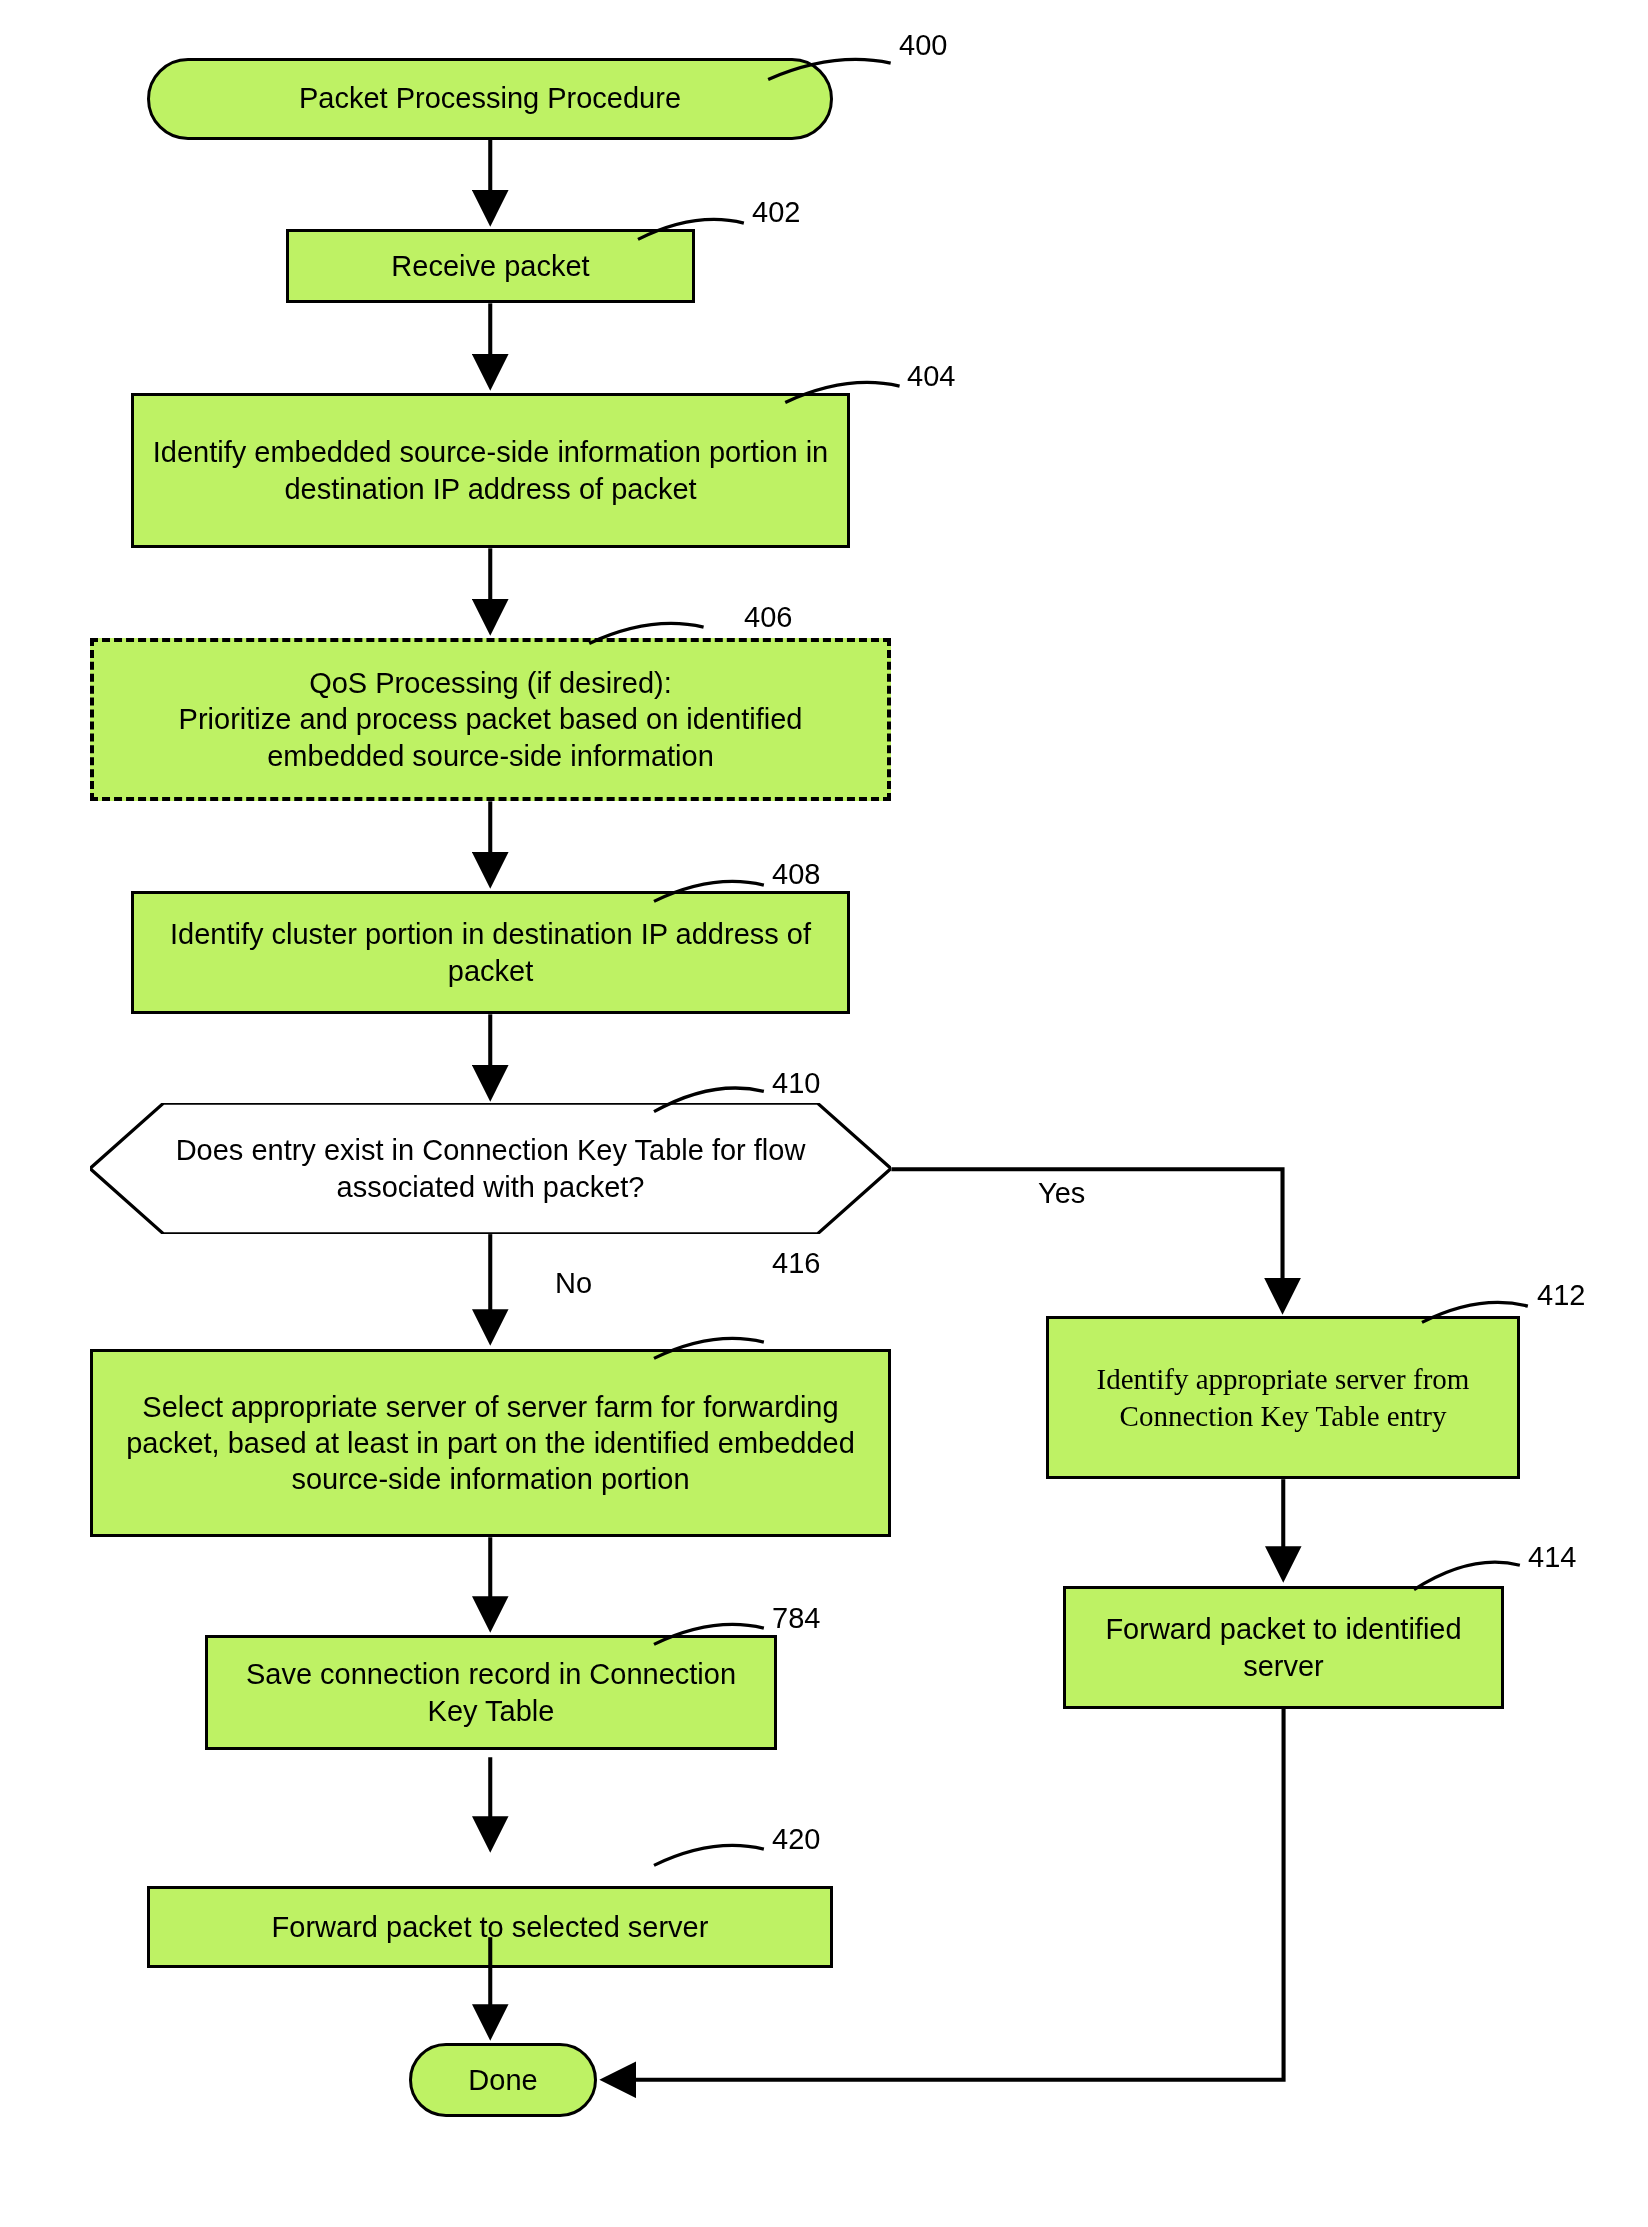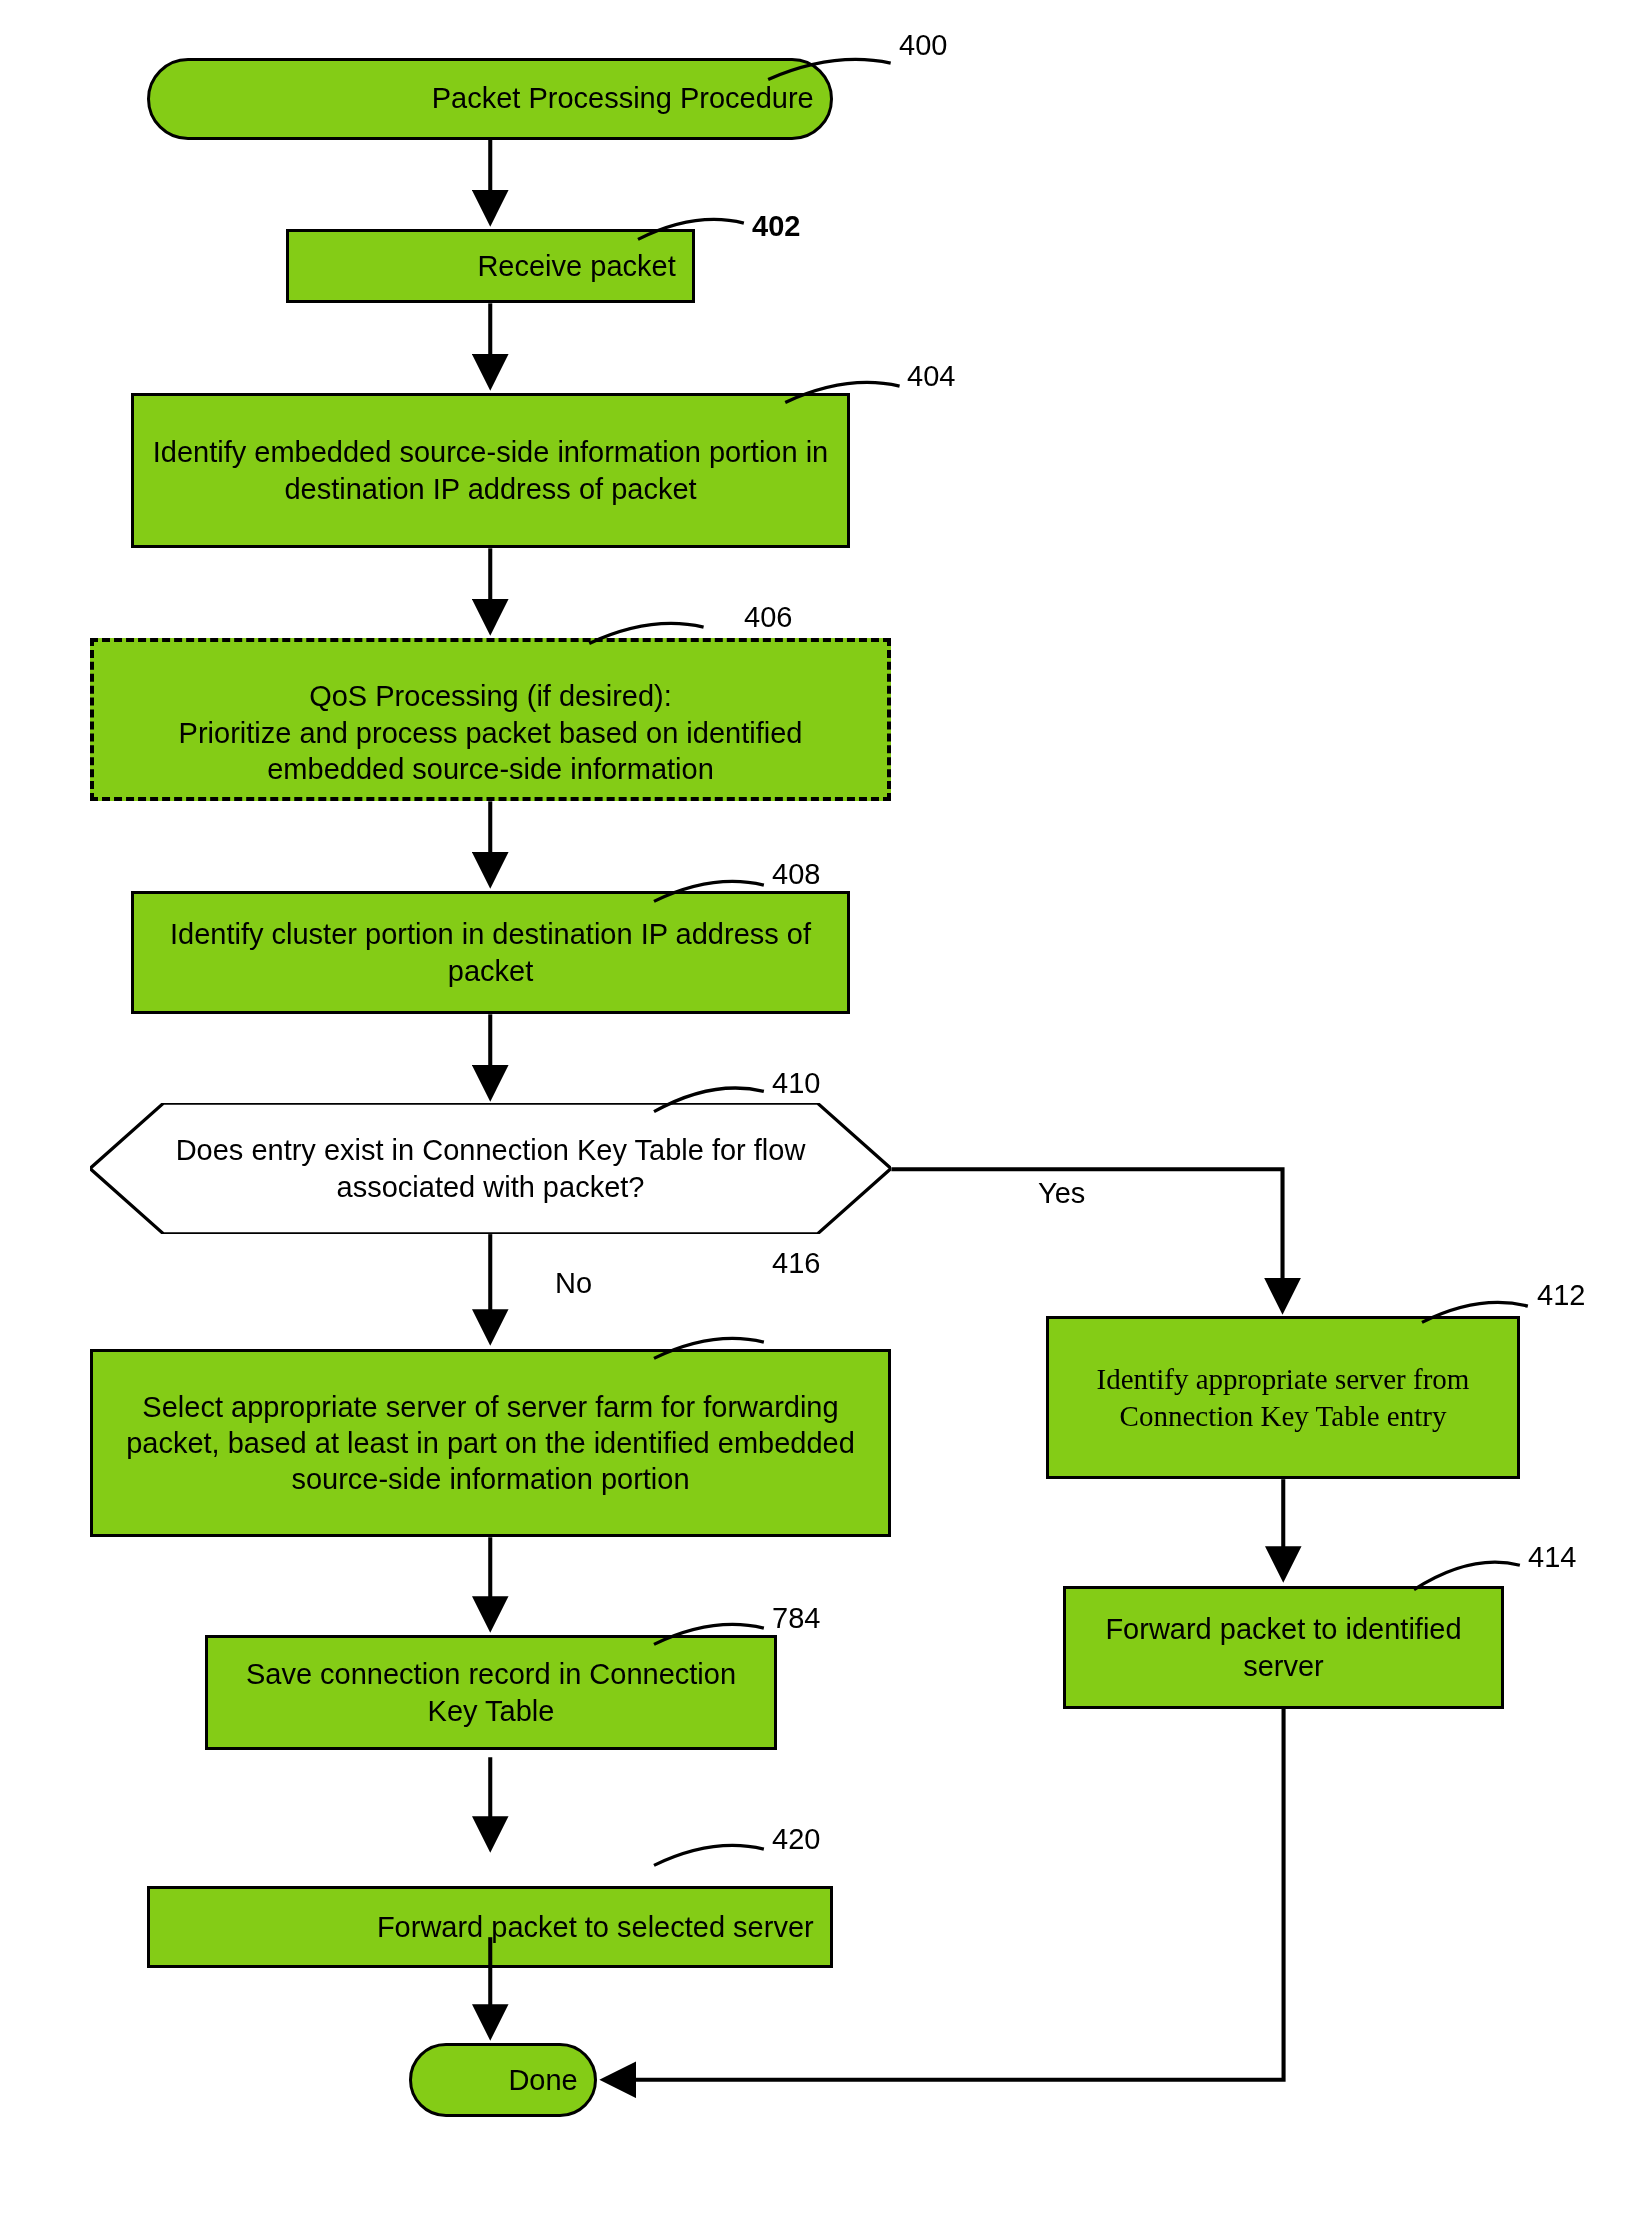--- a/index.html
+++ b/index.html
@@ -13,24 +13,24 @@
     width: 1648px;
   }
   .canvas {
     position: relative;
     width: 1583px;
     height: 2162px;
   }
   .node {
     position: absolute;
     border: 3.3px solid #000;
-    background: #84cc16;
+    background: #bef264;
     display: flex;
     align-items: center;
-    justify-content: flex-end;
+    justify-content: center;
     text-align: center;
     padding: 9.8px 16.3px;
     line-height: 1.25;
   }
   .terminator { border-radius: 57px; }
   .dashed { border-style: dashed; border-width: 4.1px; }
   .decision {
     position: absolute;
   }
   .decision svg { position:absolute; left:0; top:0; }
@@ -114,21 +114,21 @@
     <span>Forward packet to identified server</span>
   </div>
 
   <div class="label" style="left:866px; top:-4.1px;">400</div>
   <div class="leader" style="left:735px; top:24.5px;">
     <svg width="131" height="24.5" viewBox="0 0 160 30">
         <path d="M0 25 Q80 -10 150 5" fill="none" stroke="#000" stroke-width="4"></path>
       </svg>
   </div>
 
-  <div class="label" style="left:719px; top:177px;font-weight:bold;">402</div>
+  <div class="label" style="left:719px; top:163px;">402</div>
   <div class="leader" style="left:605px; top:184px;">
     <svg width="114" height="24.5" viewBox="0 0 140 30">
         <path d="M0 25 Q70 -10 130 5" fill="none" stroke="#000" stroke-width="4"></path>
       </svg>
   </div>
 
   <div class="label" style="left:874px; top:327px;">404</div>
   <div class="leader" style="left:752px; top:347px;">
     <svg width="123" height="24.5" viewBox="0 0 150 30">
         <path d="M0 25 Q75 -10 140 5" fill="none" stroke="#000" stroke-width="4"></path>

